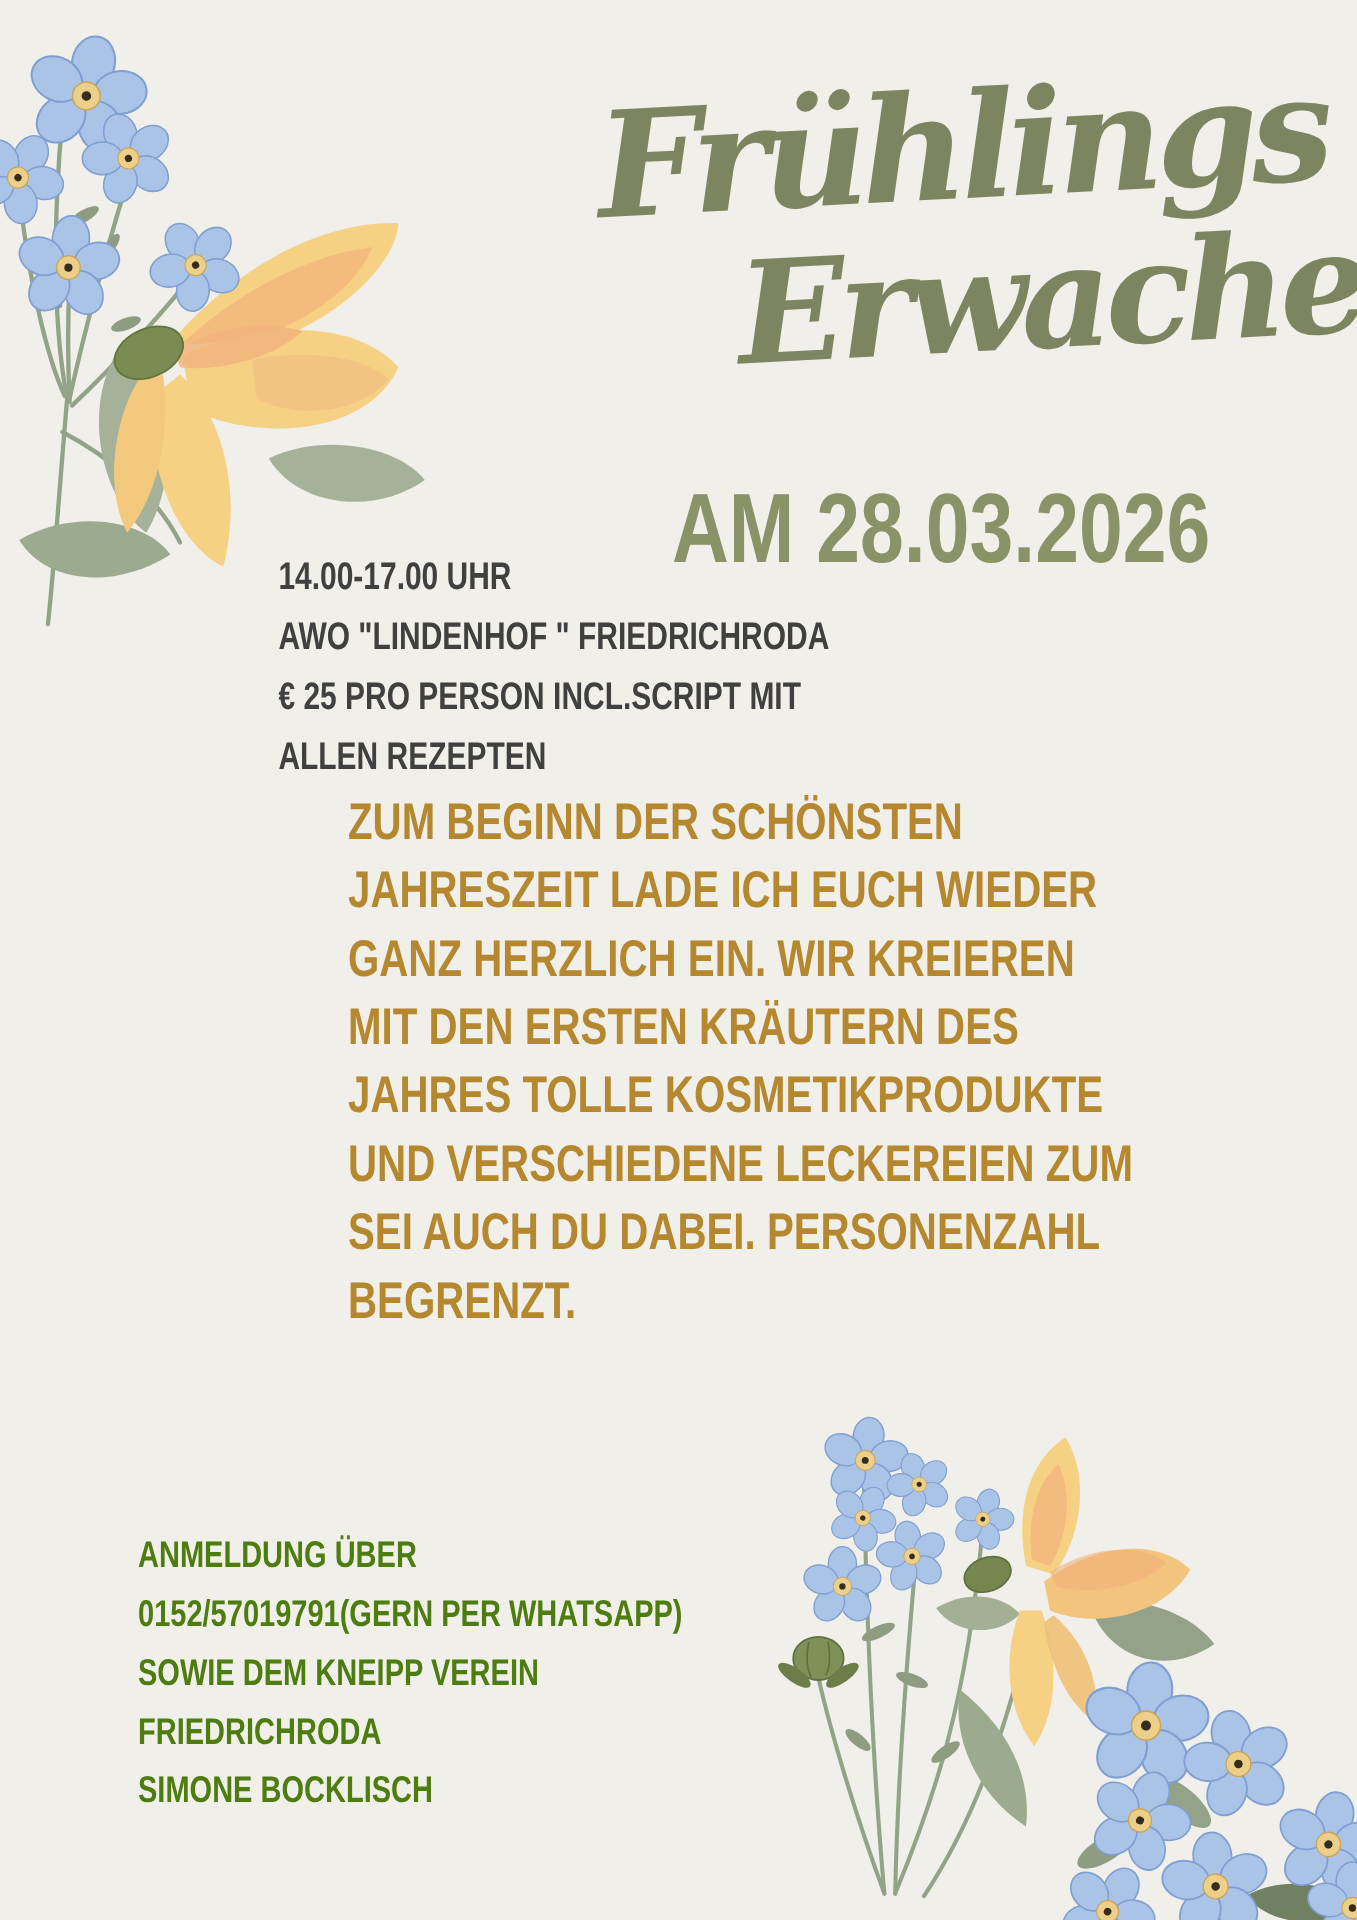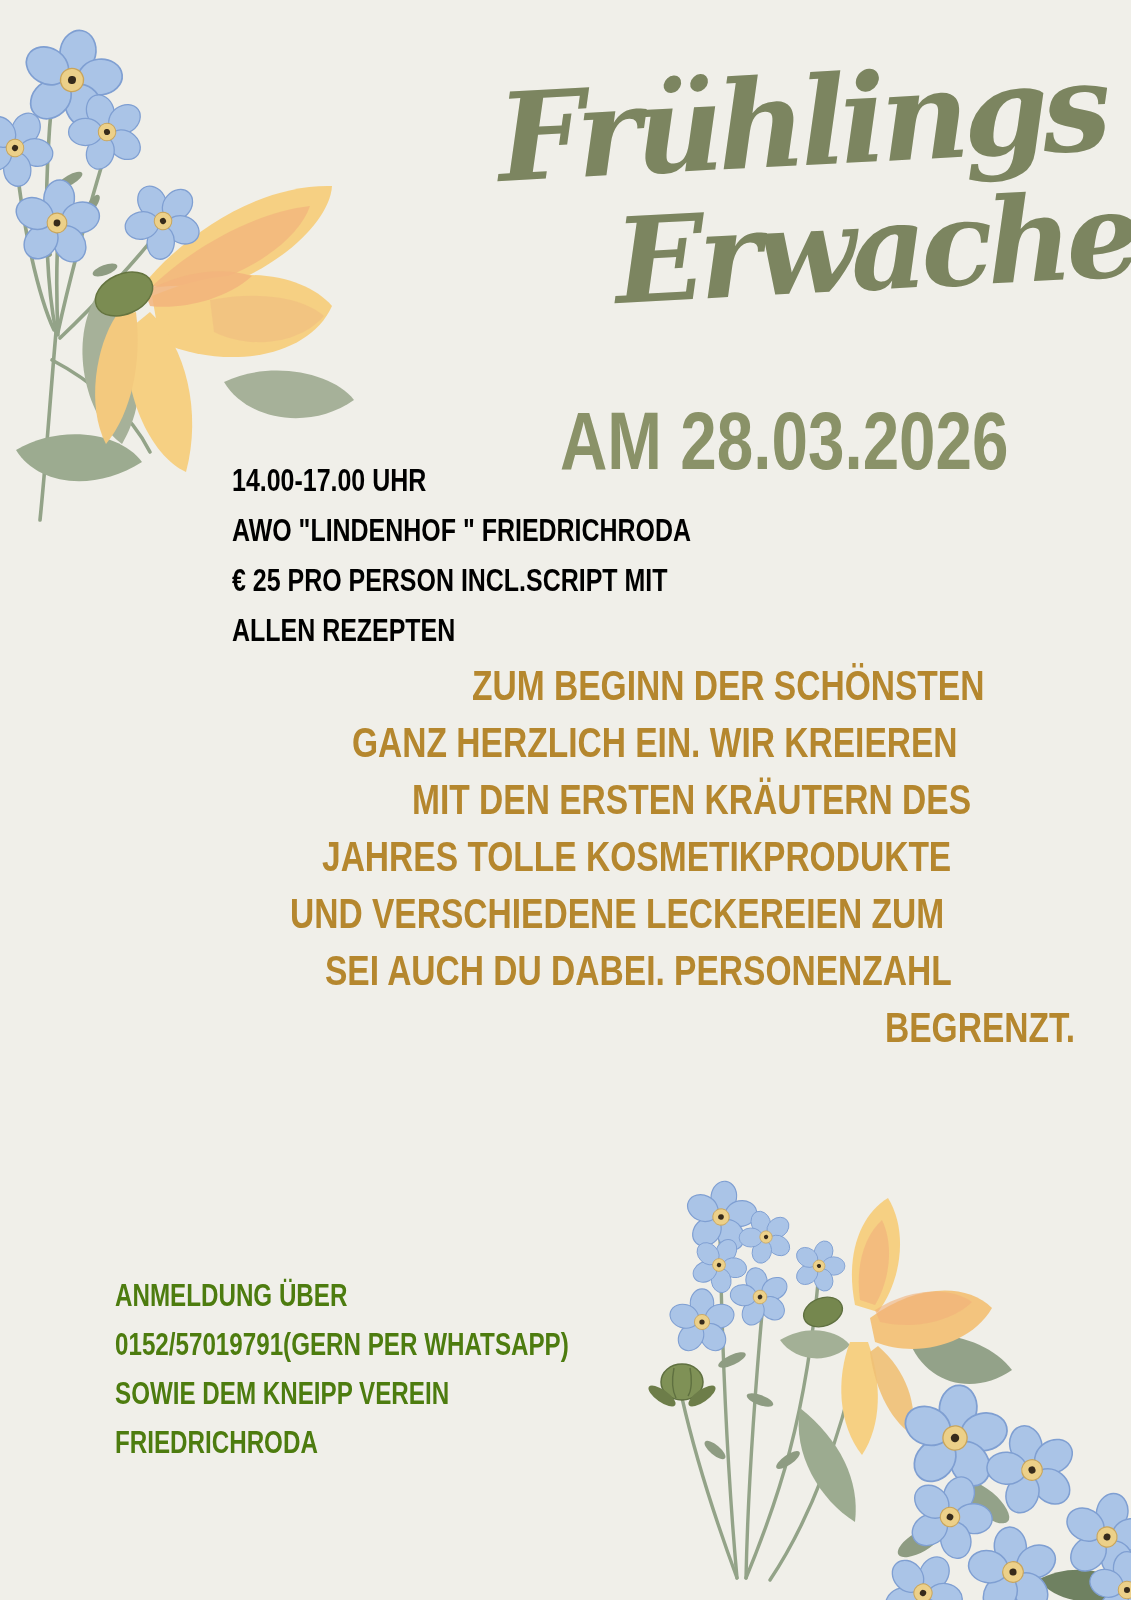--- a/index.html
+++ b/index.html
@@ -34,27 +34,27 @@
 
   .date {
     position:absolute; left:560px; top:400px;
     color:#8a9268; font-weight:700;
     font-size:82px; line-height:82px;text-align:right;
   }
   .date .cx { transform:scaleX(0.8); }
 
   .details {
     position:absolute; left:232px; top:455px;
-    color:#000000; font-weight:700;
+    color:#404040; font-weight:700;
     font-size:32px; line-height:50px;
   }
   .body-text {
     position:absolute; left:290px; top:657px;
     color:#b5872e; font-weight:700;
-    font-size:43px; line-height:57px;text-align:right;
+    font-size:43px; line-height:57px;
   }
   .contact {
     position:absolute; left:115px; top:1271px;
     color:#4d7c0f; font-weight:700;
     font-size:31px; line-height:49px;
   }
 </style>
 </head>
 <body>
 
@@ -204,28 +204,30 @@
 
   <div class="details">
     <div><span class="cx">14.00-17.00 UHR</span></div>
     <div><span class="cx">AWO "LINDENHOF " FRIEDRICHRODA</span></div>
     <div><span class="cx">€ 25 PRO PERSON INCL.SCRIPT MIT</span></div>
     <div><span class="cx">ALLEN REZEPTEN</span></div>
   </div>
 
   <div class="body-text">
     <div><span class="cx">ZUM BEGINN DER SCHÖNSTEN</span></div>
+    <div><span class="cx">JAHRESZEIT LADE ICH EUCH WIEDER</span></div>
     <div><span class="cx">GANZ HERZLICH EIN. WIR KREIEREN</span></div>
     <div><span class="cx">MIT DEN ERSTEN KRÄUTERN DES</span></div>
     <div><span class="cx">JAHRES TOLLE KOSMETIKPRODUKTE</span></div>
     <div><span class="cx">UND VERSCHIEDENE LECKEREIEN ZUM</span></div>
     <div><span class="cx">SEI AUCH DU DABEI. PERSONENZAHL</span></div>
     <div><span class="cx">BEGRENZT.</span></div>
   </div>
 
   <div class="contact">
     <div><span class="cx">ANMELDUNG ÜBER</span></div>
     <div><span class="cx">0152/57019791(GERN PER WHATSAPP)</span></div>
     <div><span class="cx">SOWIE DEM KNEIPP VEREIN</span></div>
     <div><span class="cx">FRIEDRICHRODA</span></div>
+    <div><span class="cx">SIMONE BOCKLISCH</span></div>
   </div>
 
 </div>
 
 </body></html>

